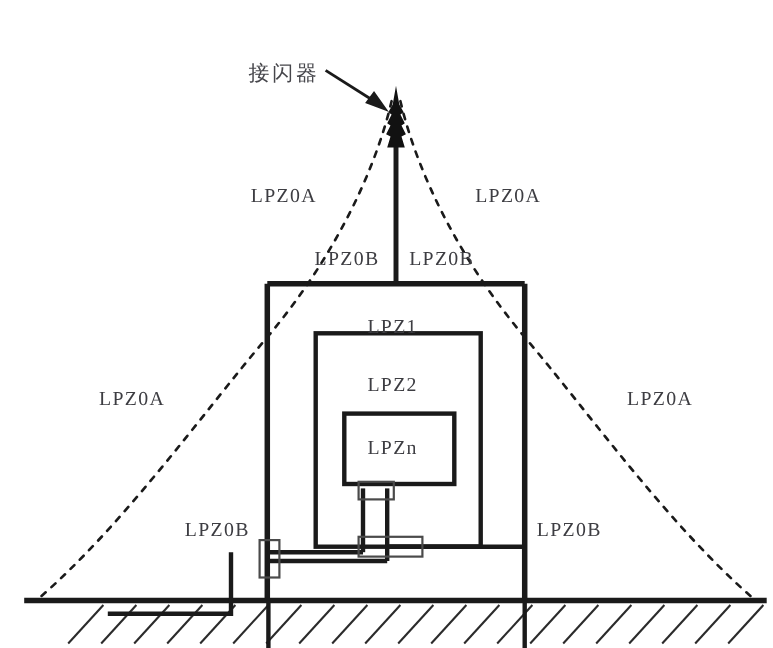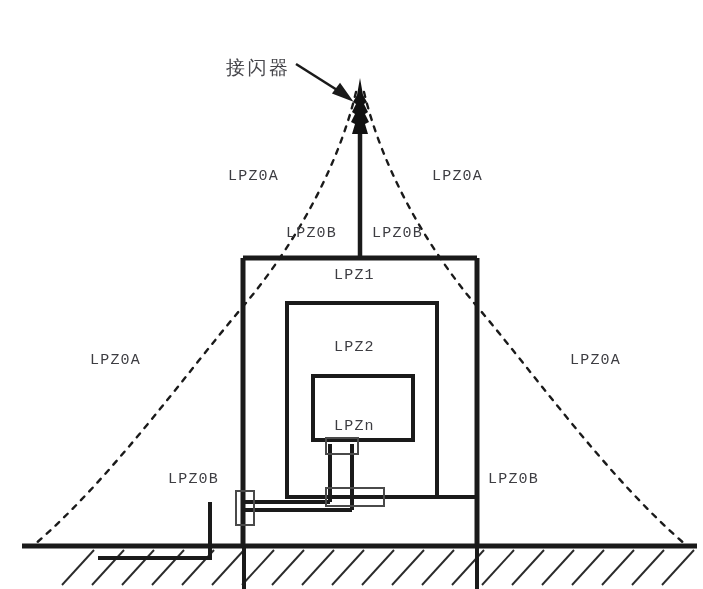--- a/index.html
+++ b/index.html
@@ -25,22 +25,22 @@
     width: 703px;
     height: 589px;
   }
   .lbl {
     position: absolute;
     color: #3a3a3a;
     white-space: nowrap;
     line-height: 1;
   }
   .lbl-latin {
-    font-family: Liberation Mono, monospace;
-    font-size: 15px;
+    font-family: Liberation Serif, serif;
+    font-size: 18px;
     letter-spacing: 1.2px;
     color: #3d3d42;
   }
   .lbl-cjk {
     font-family: "DejaVu Sans", "Liberation Sans", sans-serif;
     font-size: 19px;
     letter-spacing: 2.5px;
     color: #46464b;
   }
   .watermark {
@@ -155,24 +155,24 @@
   <div class="lbl lbl-latin" style="left:372px; top:186px;">LPZ0B</div>
 
   <div class="lbl lbl-latin" style="left:90px; top:313px;">LPZ0A</div>
 
   <div class="lbl lbl-latin" style="left:570px; top:313px;">LPZ0A</div>
 
   <div class="lbl lbl-latin" style="left:168px; top:432px;">LPZ0B</div>
 
   <div class="lbl lbl-latin" style="left:488px; top:432px;">LPZ0B</div>
 
-  <div class="lbl lbl-latin" style="left:334px; top:228px;">LPZ1</div>
+  <div class="lbl lbl-latin" style="left:334px; top:248px;">LPZ1</div>
 
   <div class="lbl lbl-latin" style="left:334px; top:300px;">LPZ2</div>
 
-  <div class="lbl lbl-latin" style="left:334px; top:379px;text-align:center;">LPZn</div>
+  <div class="lbl lbl-latin" style="left:334px; top:358px;text-align:center;">LPZn</div>
 
 
   <div class="lbl lbl-cjk" style="left:508px; top:552px;">地凯科技</div>
 
   <div class="watermark" style="left:566px; top:554px;">@地凯科技</div>
 
 </div>
 
 </body></html>

